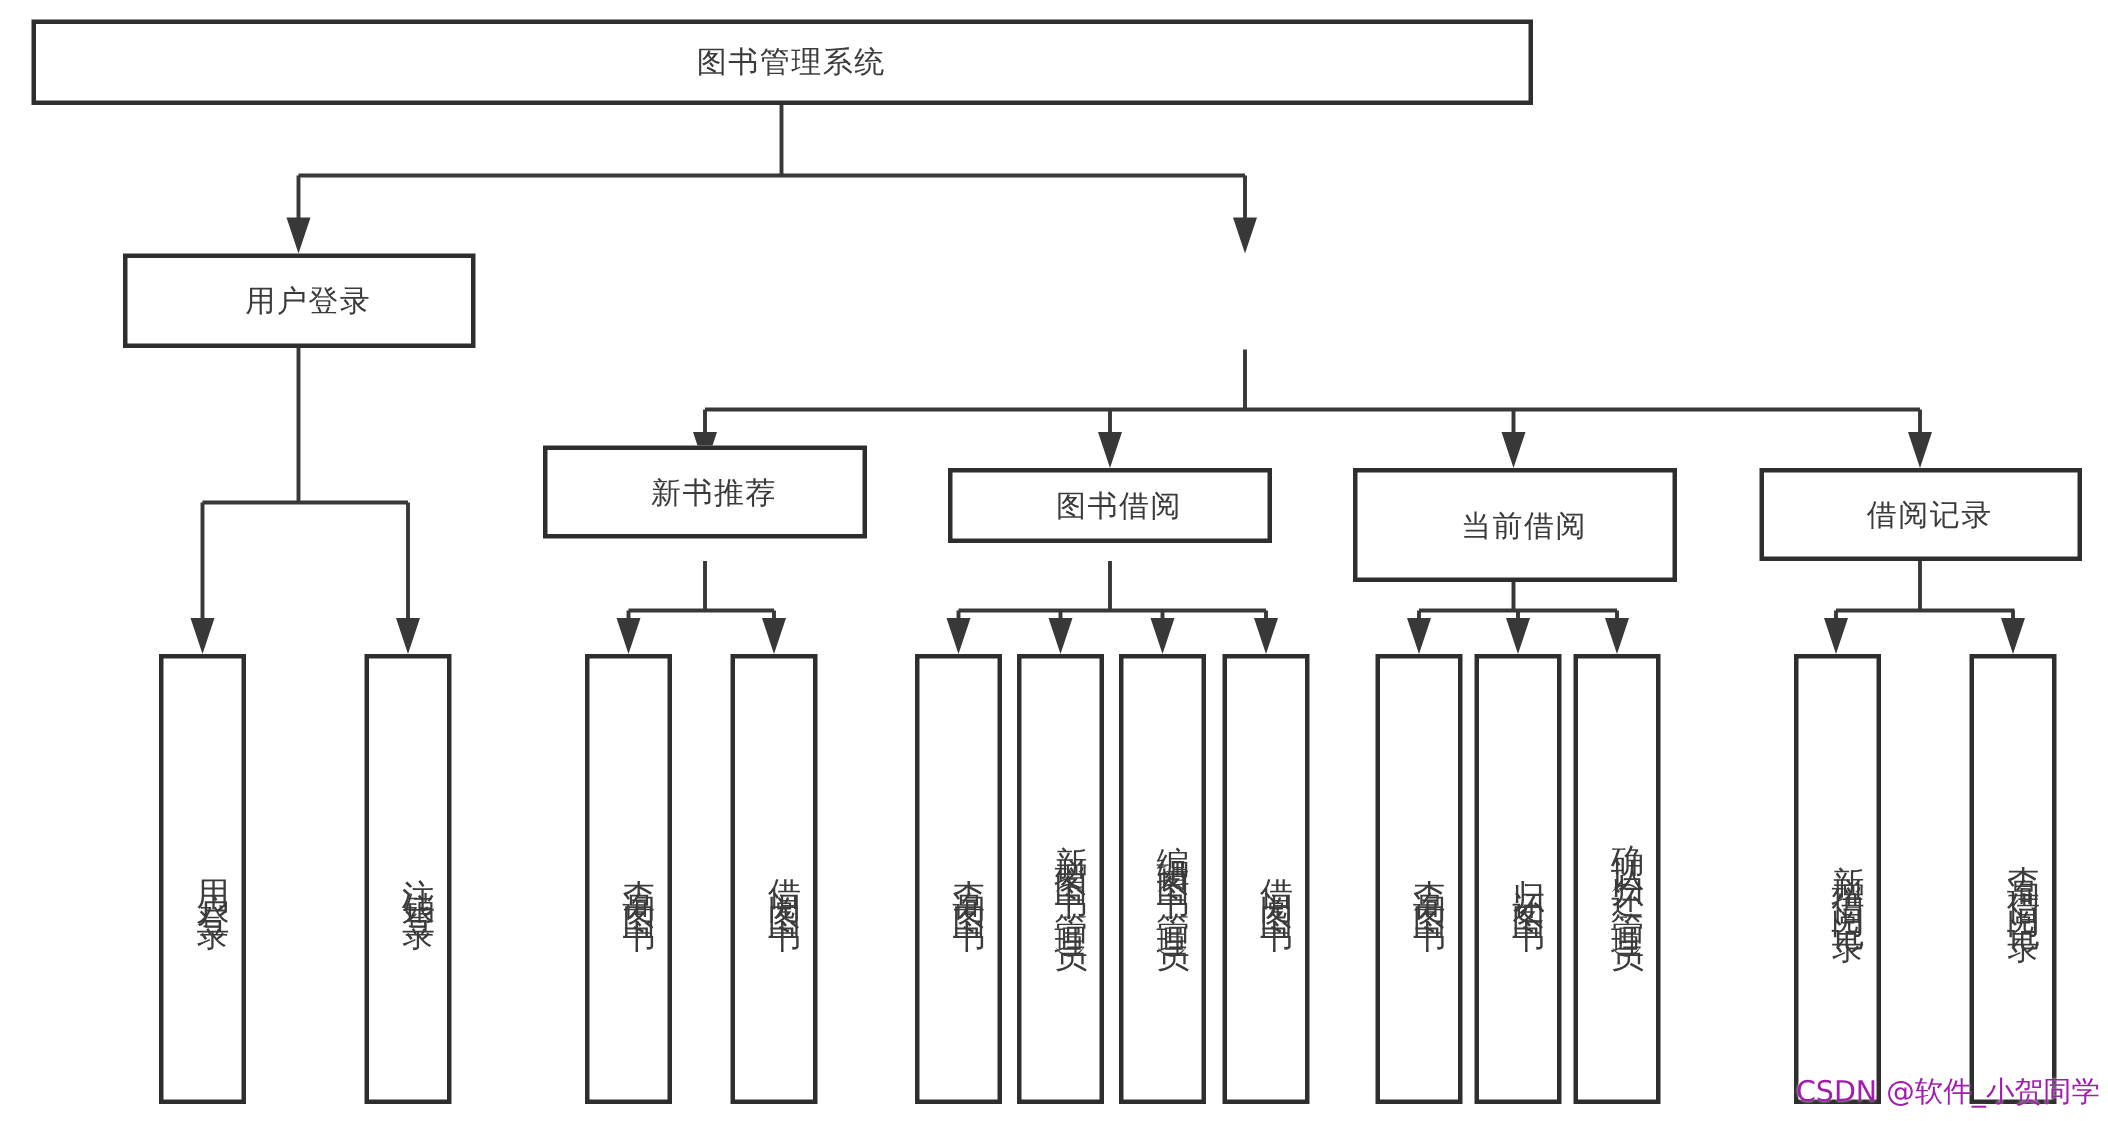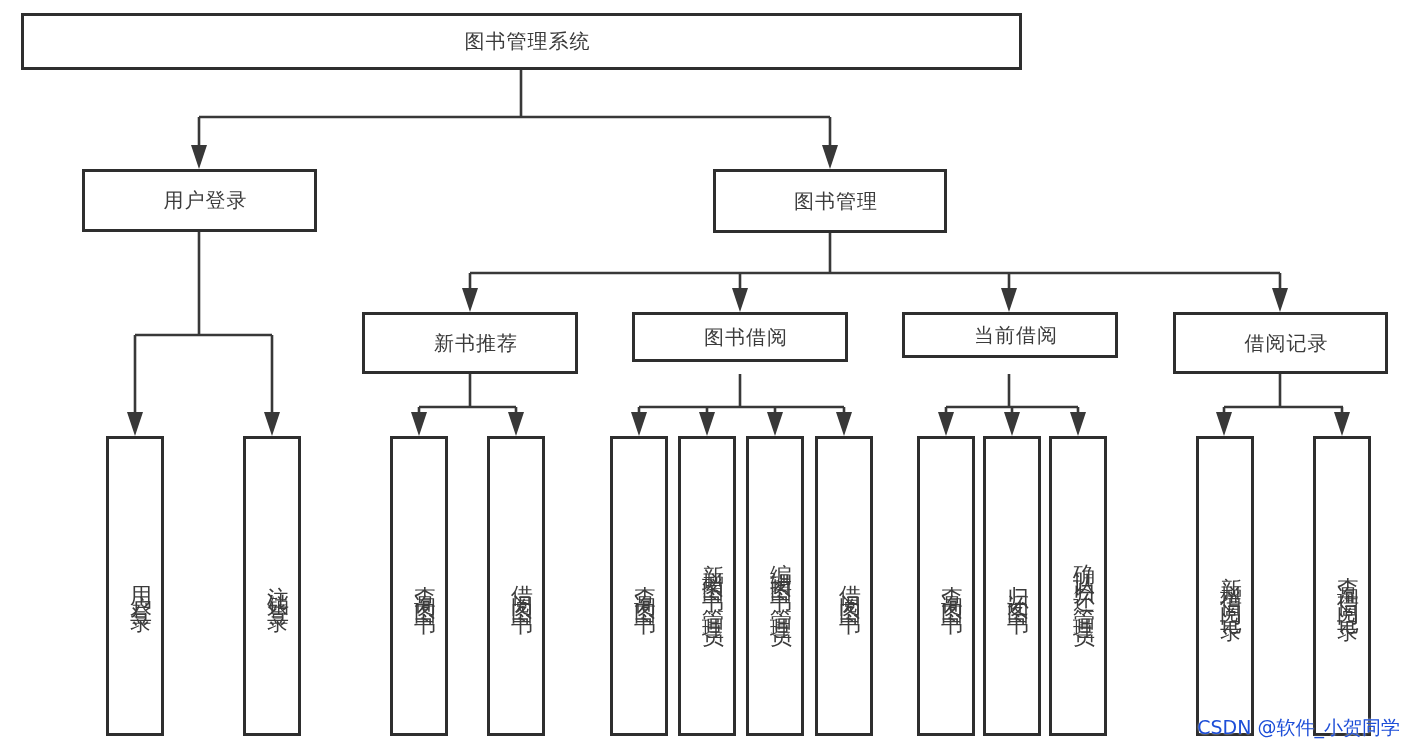--- a/index.html
+++ b/index.html
@@ -28,21 +28,21 @@
     font-size:22px;
     line-height:1;
     letter-spacing:9px;
     white-space:nowrap;
     color:#3b3b3b;
   }
   .watermark{
     position:absolute;
     right:5px;bottom:6px;
     font-size:19px;
-    color:#1d4ed8;
+    color:#a21caf;
     text-shadow:0 0 2px #ffffff;
     white-space:nowrap;
   }
 </style>
 </head>
 <body>
 
 <div id="canvas">
 
   <svg id="wires" viewBox="0 0 1405 747" xmlns="http://www.w3.org/2000/svg" aria-hidden="true">
@@ -62,31 +62,28 @@
              M1216 412h16L1224 436Z M1334 412h16L1342 436Z"></path>
   </svg>
 
   <div class="box hbox" style="left:21px;top:13px;width:1001px;height:57px;">
     <span>图书管理系统</span>
   </div>
 
   <div class="box hbox" style="left:82px;top:169px;width:235px;height:63px;">
     <span>用户登录</span>
   </div>
-  <div class="box hbox" style="left:713px;top:169px;width:234px;height:64px;">
-    <span>图书管理</span>
-  </div>
 
-  <div class="box hbox" style="left:362px;top:312px;width:216px;height:62px;">
+  <div class="box hbox" style="left:362px;top:297px;width:216px;height:62px;">
     <span>新书推荐</span>
   </div>
   <div class="box hbox" style="left:632px;top:312px;width:216px;height:50px;">
     <span>图书借阅</span>
   </div>
-  <div class="box hbox" style="left:902px;top:312px;width:216px;height:46px;">
+  <div class="box hbox" style="left:902px;top:312px;width:216px;height:76px;">
     <span>当前借阅</span>
   </div>
   <div class="box hbox" style="left:1173px;top:312px;width:215px;height:62px;">
     <span>借阅记录</span>
   </div>
 
   <div class="box leaf" style="left:106px;">
     <span class="vtext">用户登录</span>
   </div>
   <div class="box leaf" style="left:243px;">

